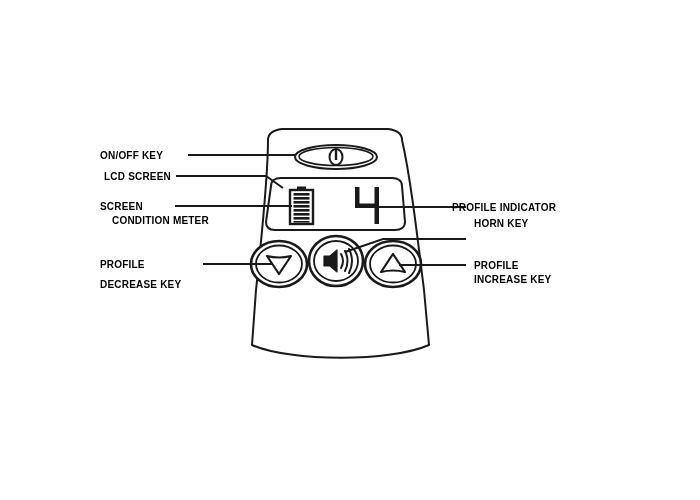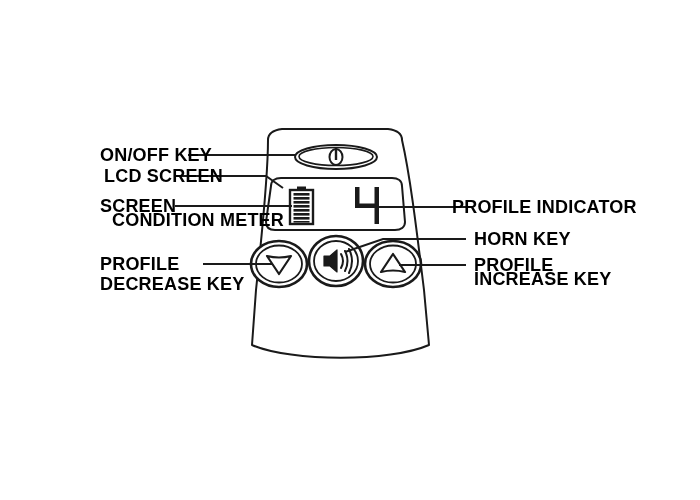--- a/index.html
+++ b/index.html
@@ -19,21 +19,21 @@
     position: absolute;
     left: 0;
     top: 0;
     width: 700px;
     height: 500px;
   }
   .callout {
     position: absolute;
     font-family: "Liberation Sans", sans-serif;
     font-weight: bold;
-    font-size: 18px;
+    font-size: 10px;
     letter-spacing: 0.2px;
     line-height: 15px;
     color: #000000;
     white-space: pre;
   }
   .callout.right { text-align: left; }
   .callout.left  { text-align: left; }
 </style>
 </head>
 <body>
@@ -145,18 +145,18 @@
   <div class="callout left" style="left:104px; top:169px;">LCD SCREEN</div>
 
   <div class="callout left" style="left:100px; top:199px;">SCREEN</div>
   <div class="callout left" style="left:100px; top:213px;margin-left:12px;">CONDITION METER</div>
 
   <div class="callout left" style="left:100px; top:257px;">PROFILE</div>
   <div class="callout left" style="left:100px; top:277px;">DECREASE KEY</div>
 
   <div class="callout right" style="left:452px; top:200px;">PROFILE INDICATOR</div>
 
-  <div class="callout right" style="left:474px; top:232px;">HORN KEY</div>
+  <div class="callout right" style="left:474px; top:216px;">HORN KEY</div>
 
   <div class="callout right" style="left:474px; top:258px;">PROFILE</div>
   <div class="callout right" style="left:474px; top:272px;">INCREASE KEY</div>
 
 </div>
 
 </body></html>

